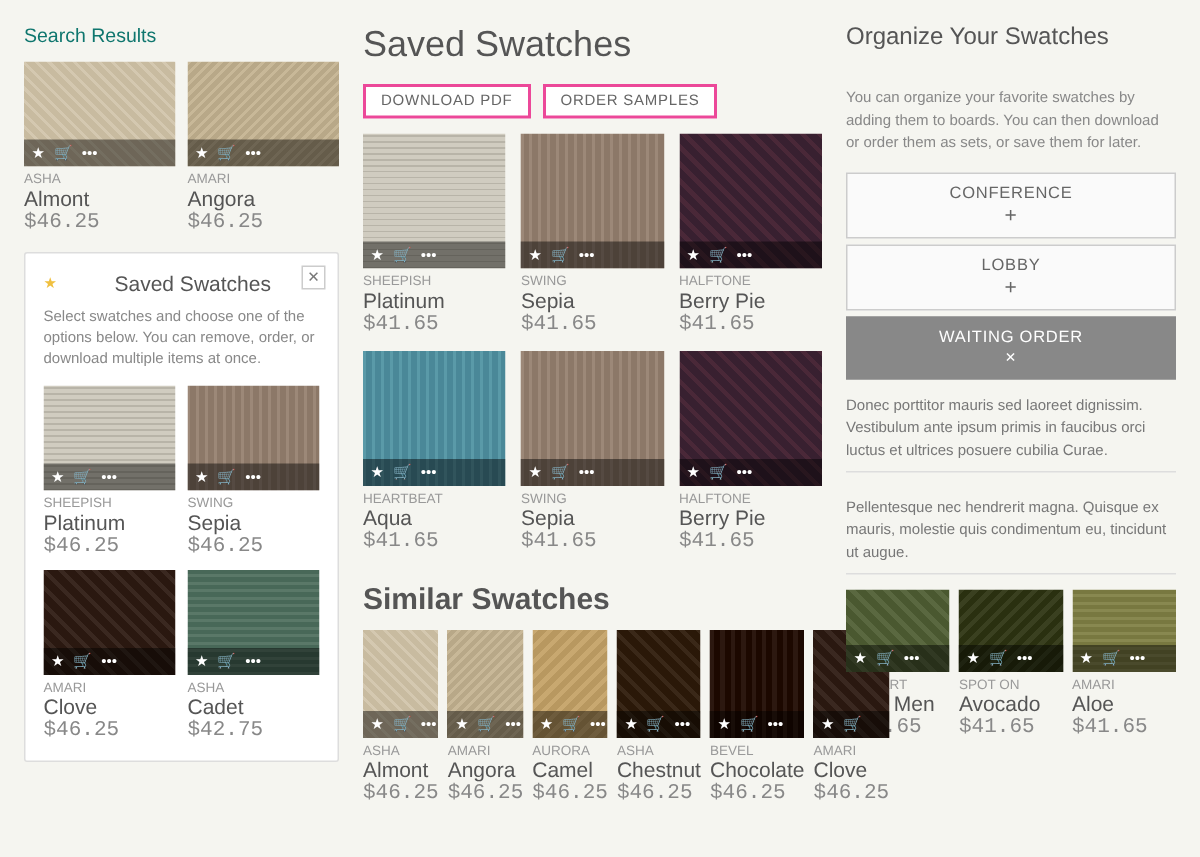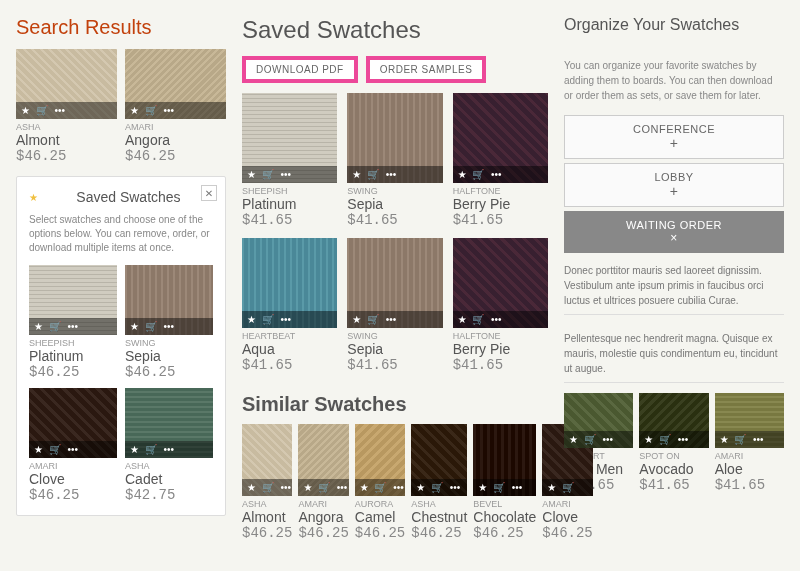--- a/index.html
+++ b/index.html
@@ -20,23 +20,23 @@
       padding: 16px;
       gap: 16px;
     }
 
     
     .left-col {
       width: 210px;
       flex-shrink: 0;
     }
     .section-title {
-      font-size: 20px;
+      font-size: 13px;
       font-weight: normal;
-      color: #c2410c;
+      color: #0f766e;
       margin-bottom: 10px;
     }
     .search-results-grid {
       display: grid;
       grid-template-columns: 1fr 1fr;
       gap: 8px;
       margin-bottom: 12px;
     }
     .swatch-card {
       display: flex;
@@ -158,21 +158,21 @@
       font-size: 24px;
       font-weight: normal;
       color: #555;
     }
     .action-btns {
       display: flex;
       gap: 8px;
       margin-top: 6px;
     }
     .action-btn {
-      border: 4px solid #ec4899;
+      border: 2px solid #ec4899;
       background: #fff;
       padding: 4px 10px;
       font-size: 10px;
       color: #666;
       cursor: pointer;
       letter-spacing: 0.5px;
       text-transform: uppercase;
     }
     .swatches-grid {
       display: grid;

